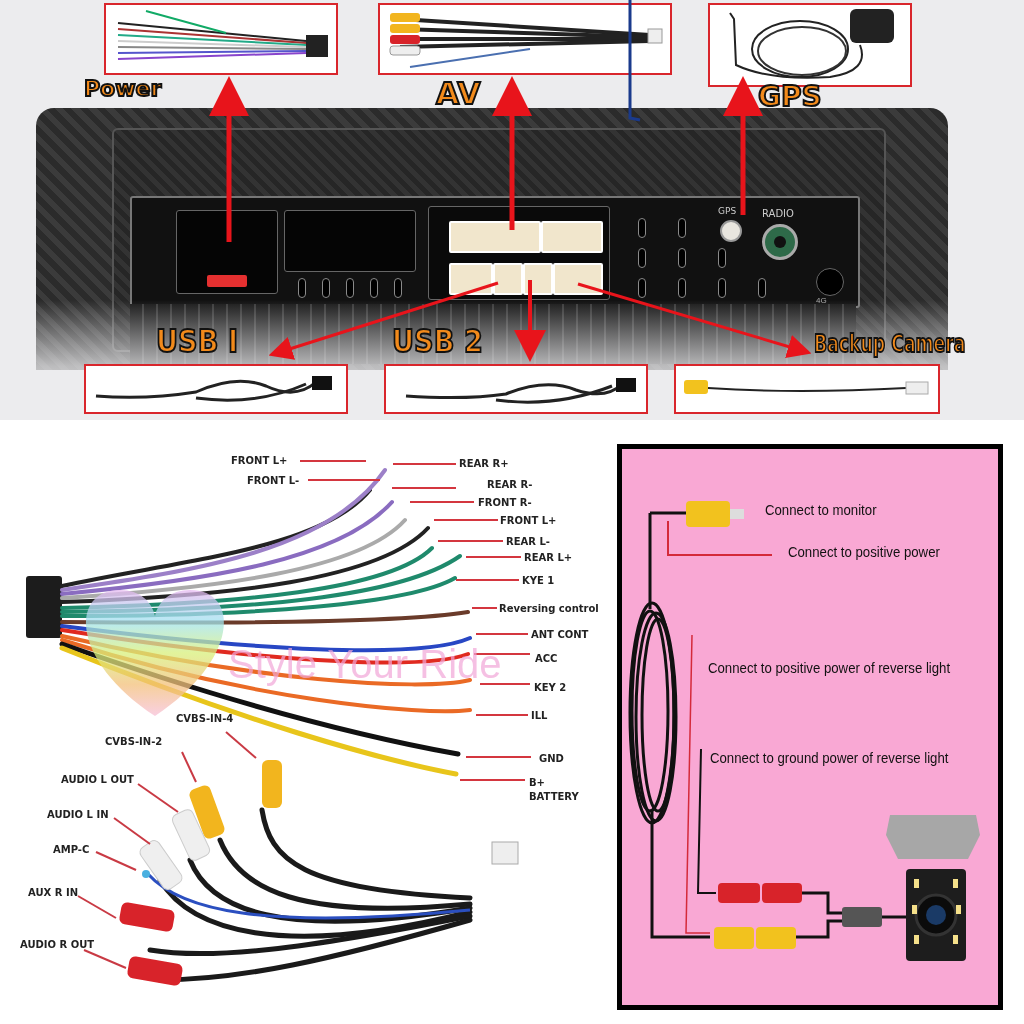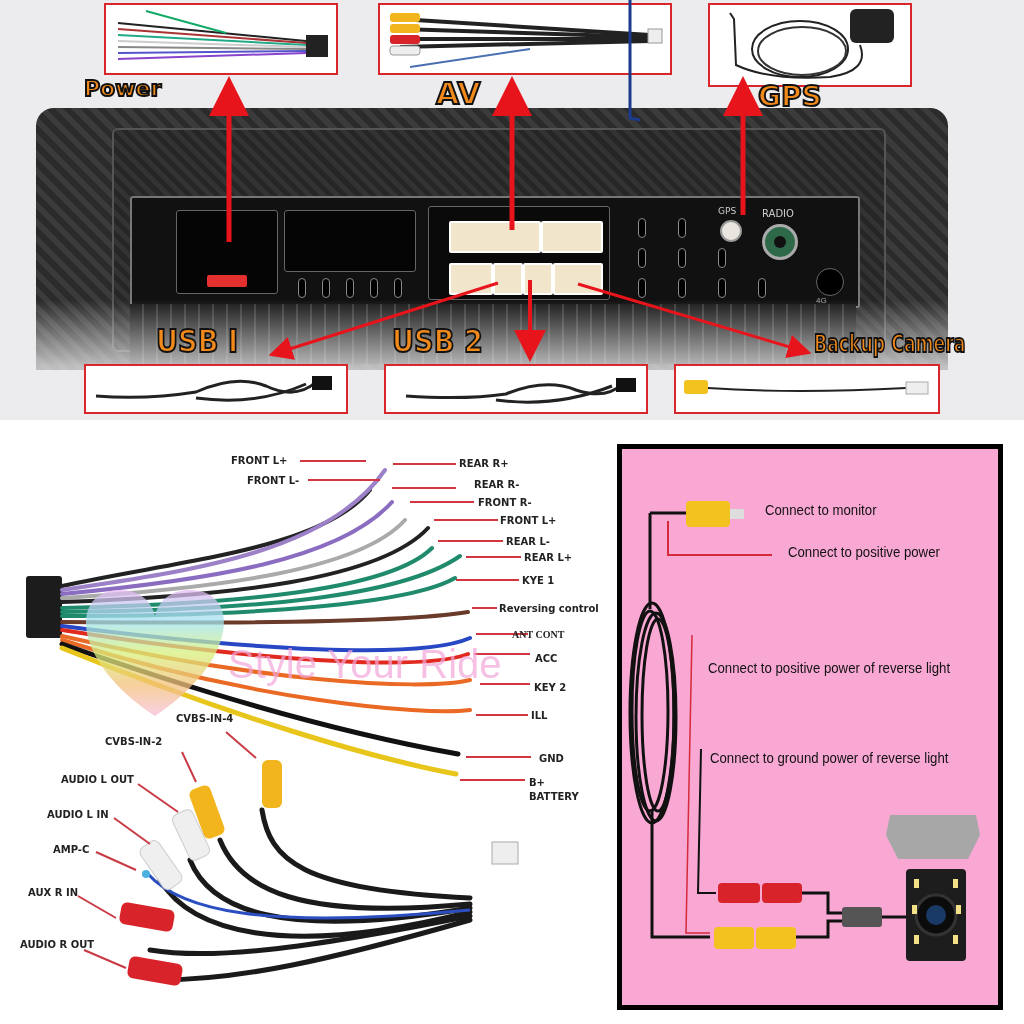--- a/index.html
+++ b/index.html
@@ -247,28 +247,28 @@
         <line x1="78" y1="456" x2="116" y2="478"></line>
       <line x1="84" y1="510" x2="126" y2="528"></line>
     </g>
   </svg>
 
   <div class="abs" style="left:228px;top:202px;font-family:'Liberation Sans',sans-serif;font-size:40px;color:#f2a6d8;opacity:0.7;white-space:nowrap;">Style Your Ride</div>
 
   <div class="lbl" style="left:231px;top:15px;">FRONT L+</div>
   <div class="lbl" style="left:247px;top:35px;text-align:right;">FRONT L-</div>
   <div class="lbl" style="left:459px;top:18px;">REAR R+</div>
-  <div class="lbl" style="left:474px;top:39px;">REAR R-</div>
+  <div class="lbl" style="left:487px;top:39px;">REAR R-</div>
   <div class="lbl" style="left:478px;top:57px;">FRONT R-</div>
   <div class="lbl" style="left:500px;top:75px;">FRONT L+</div>
   <div class="lbl" style="left:506px;top:96px;text-align:center;">REAR L-</div>
   <div class="lbl" style="left:524px;top:112px;">REAR L+</div>
   <div class="lbl" style="left:522px;top:135px;">KYE 1</div>
   <div class="lbl" style="left:499px;top:163px;font-weight:bold;">Reversing control</div>
-  <div class="lbl" style="left:512px;top:189px;font-family:Liberation Serif, serif;">ANT CONT</div>
+  <div class="lbl" style="left:531px;top:189px;">ANT CONT</div>
   <div class="lbl" style="left:535px;top:213px;">ACC</div>
   <div class="lbl" style="left:534px;top:242px;">KEY 2</div>
   <div class="lbl" style="left:531px;top:270px;">ILL</div>
   <div class="lbl" style="left:539px;top:313px;">GND</div>
   <div class="lbl" style="left:529px;top:336px;white-space:pre;line-height:14px;">B+
 BATTERY</div>
 
   <div class="lbl" style="left:176px;top:273px;">CVBS-IN-4</div>
   <div class="lbl" style="left:105px;top:296px;">CVBS-IN-2</div>
   <div class="lbl" style="left:61px;top:334px;">AUDIO L OUT</div>

